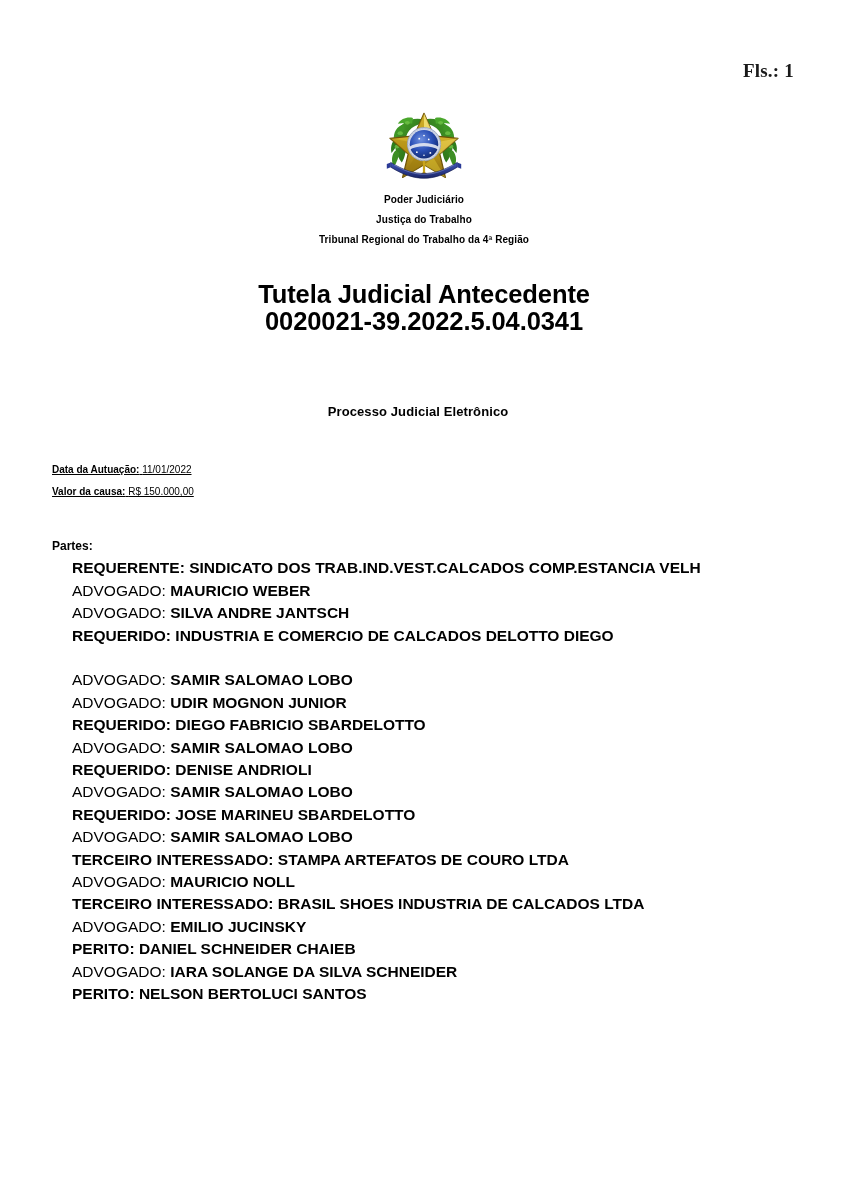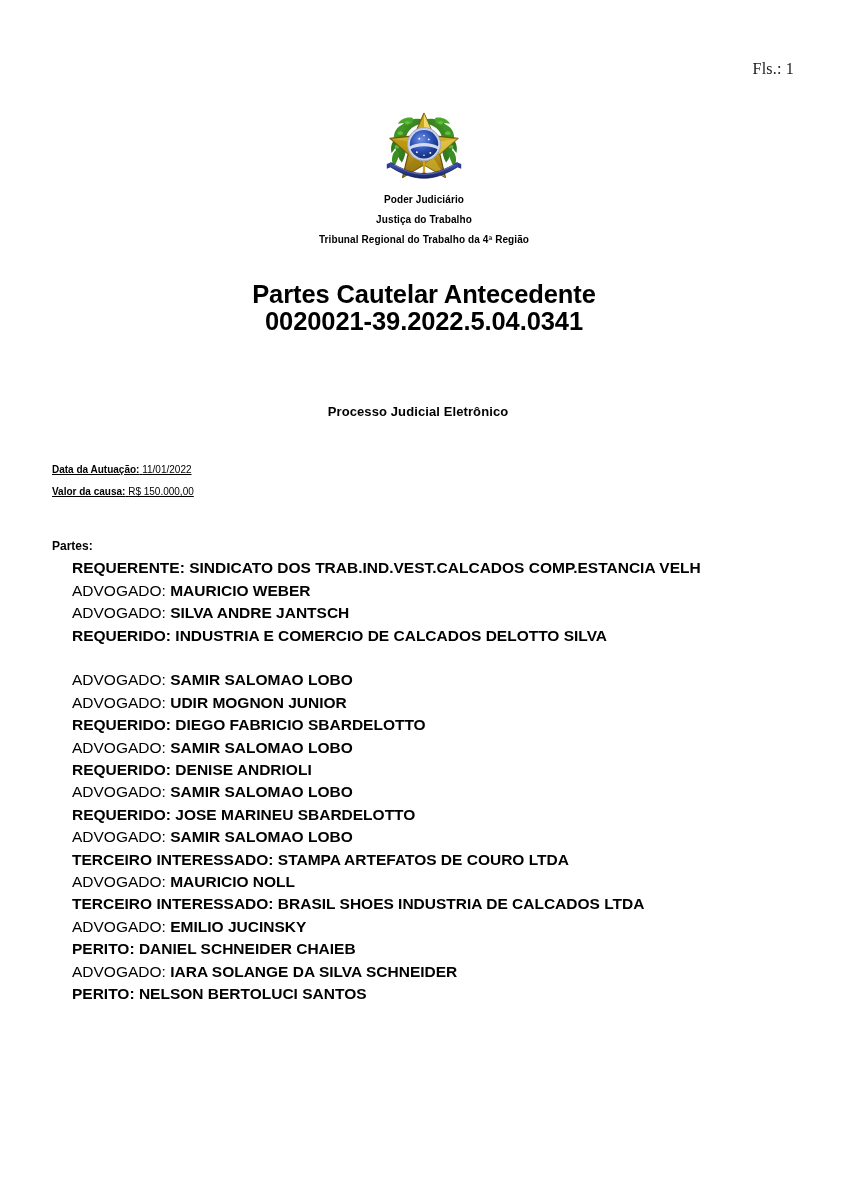--- a/index.html
+++ b/index.html
@@ -22,22 +22,22 @@
     background: #ffffff;
     overflow: hidden;
   }
 
   
   .folio {
     position: absolute;
     top: 60px;
     right: 54px;
     font-family: "Liberation Serif", serif;
-    font-size: 16px;
-    font-weight: normal;
+    font-size: 19px;
+    font-weight: bold;
     letter-spacing: 0.2px;
     color: #1a1a1a;
     white-space: nowrap;
   }
 
   
   .emblem-wrap {
     position: absolute;
     top: 107px;
     left: 0;
@@ -236,21 +236,21 @@
     </span>
   </div>
 
   <div class="court-header">
     <div class="line">Poder Judiciário</div>
     <div class="line">Justiça do Trabalho</div>
     <div class="line">Tribunal Regional do Trabalho da 4ª Região</div>
   </div>
 
   <div class="doc-title">
-    <div class="t-line">Partes Cautelar Antecedente</div>
+    <div class="t-line">Tutela Judicial Antecedente</div>
     <div class="t-line">0020021-39.2022.5.04.0341</div>
   </div>
 
   <div class="doc-subtitle">Processo Judicial Eletrônico</div>
 
   <div class="meta">
     <div class="meta-row">
       <span class="k">Data da Autuação:</span>
       <span class="v">11/01/2022</span>
     </div>
@@ -259,21 +259,21 @@
       <span class="v">R$ 150.000,00</span>
     </div>
   </div>
 
   <div class="parties">
     <div class="parties-heading">Partes:</div>
     <div class="parties-list" id="parties-list">
         <div class="party-row"><span class="role-b">REQUERENTE:</span><span class="name"> SINDICATO DOS TRAB.IND.VEST.CALCADOS COMP.ESTANCIA VELH</span></div>
         <div class="party-row"><span class="role-n">ADVOGADO:</span><span class="name"> MAURICIO WEBER</span></div>
         <div class="party-row"><span class="role-n">ADVOGADO:</span><span class="name"> SILVA ANDRE JANTSCH</span></div>
-        <div class="party-row"><span class="role-b">REQUERIDO:</span><span class="name"> INDUSTRIA E COMERCIO DE CALCADOS DELOTTO SILVA</span></div>
+        <div class="party-row"><span class="role-b">REQUERIDO:</span><span class="name"> INDUSTRIA E COMERCIO DE CALCADOS DELOTTO DIEGO</span></div>
         <div class="party-row spacer">&nbsp;</div>
         <div class="party-row"><span class="role-n">ADVOGADO:</span><span class="name"> SAMIR SALOMAO LOBO</span></div>
         <div class="party-row"><span class="role-n">ADVOGADO:</span><span class="name"> UDIR MOGNON JUNIOR</span></div>
         <div class="party-row"><span class="role-b">REQUERIDO:</span><span class="name"> DIEGO FABRICIO SBARDELOTTO</span></div>
         <div class="party-row"><span class="role-n">ADVOGADO:</span><span class="name"> SAMIR SALOMAO LOBO</span></div>
         <div class="party-row"><span class="role-b">REQUERIDO:</span><span class="name"> DENISE ANDRIOLI</span></div>
         <div class="party-row"><span class="role-n">ADVOGADO:</span><span class="name"> SAMIR SALOMAO LOBO</span></div>
         <div class="party-row"><span class="role-b">REQUERIDO:</span><span class="name"> JOSE MARINEU SBARDELOTTO</span></div>
         <div class="party-row"><span class="role-n">ADVOGADO:</span><span class="name"> SAMIR SALOMAO LOBO</span></div>
         <div class="party-row"><span class="role-b">TERCEIRO INTERESSADO:</span><span class="name"> STAMPA ARTEFATOS DE COURO LTDA</span></div>

